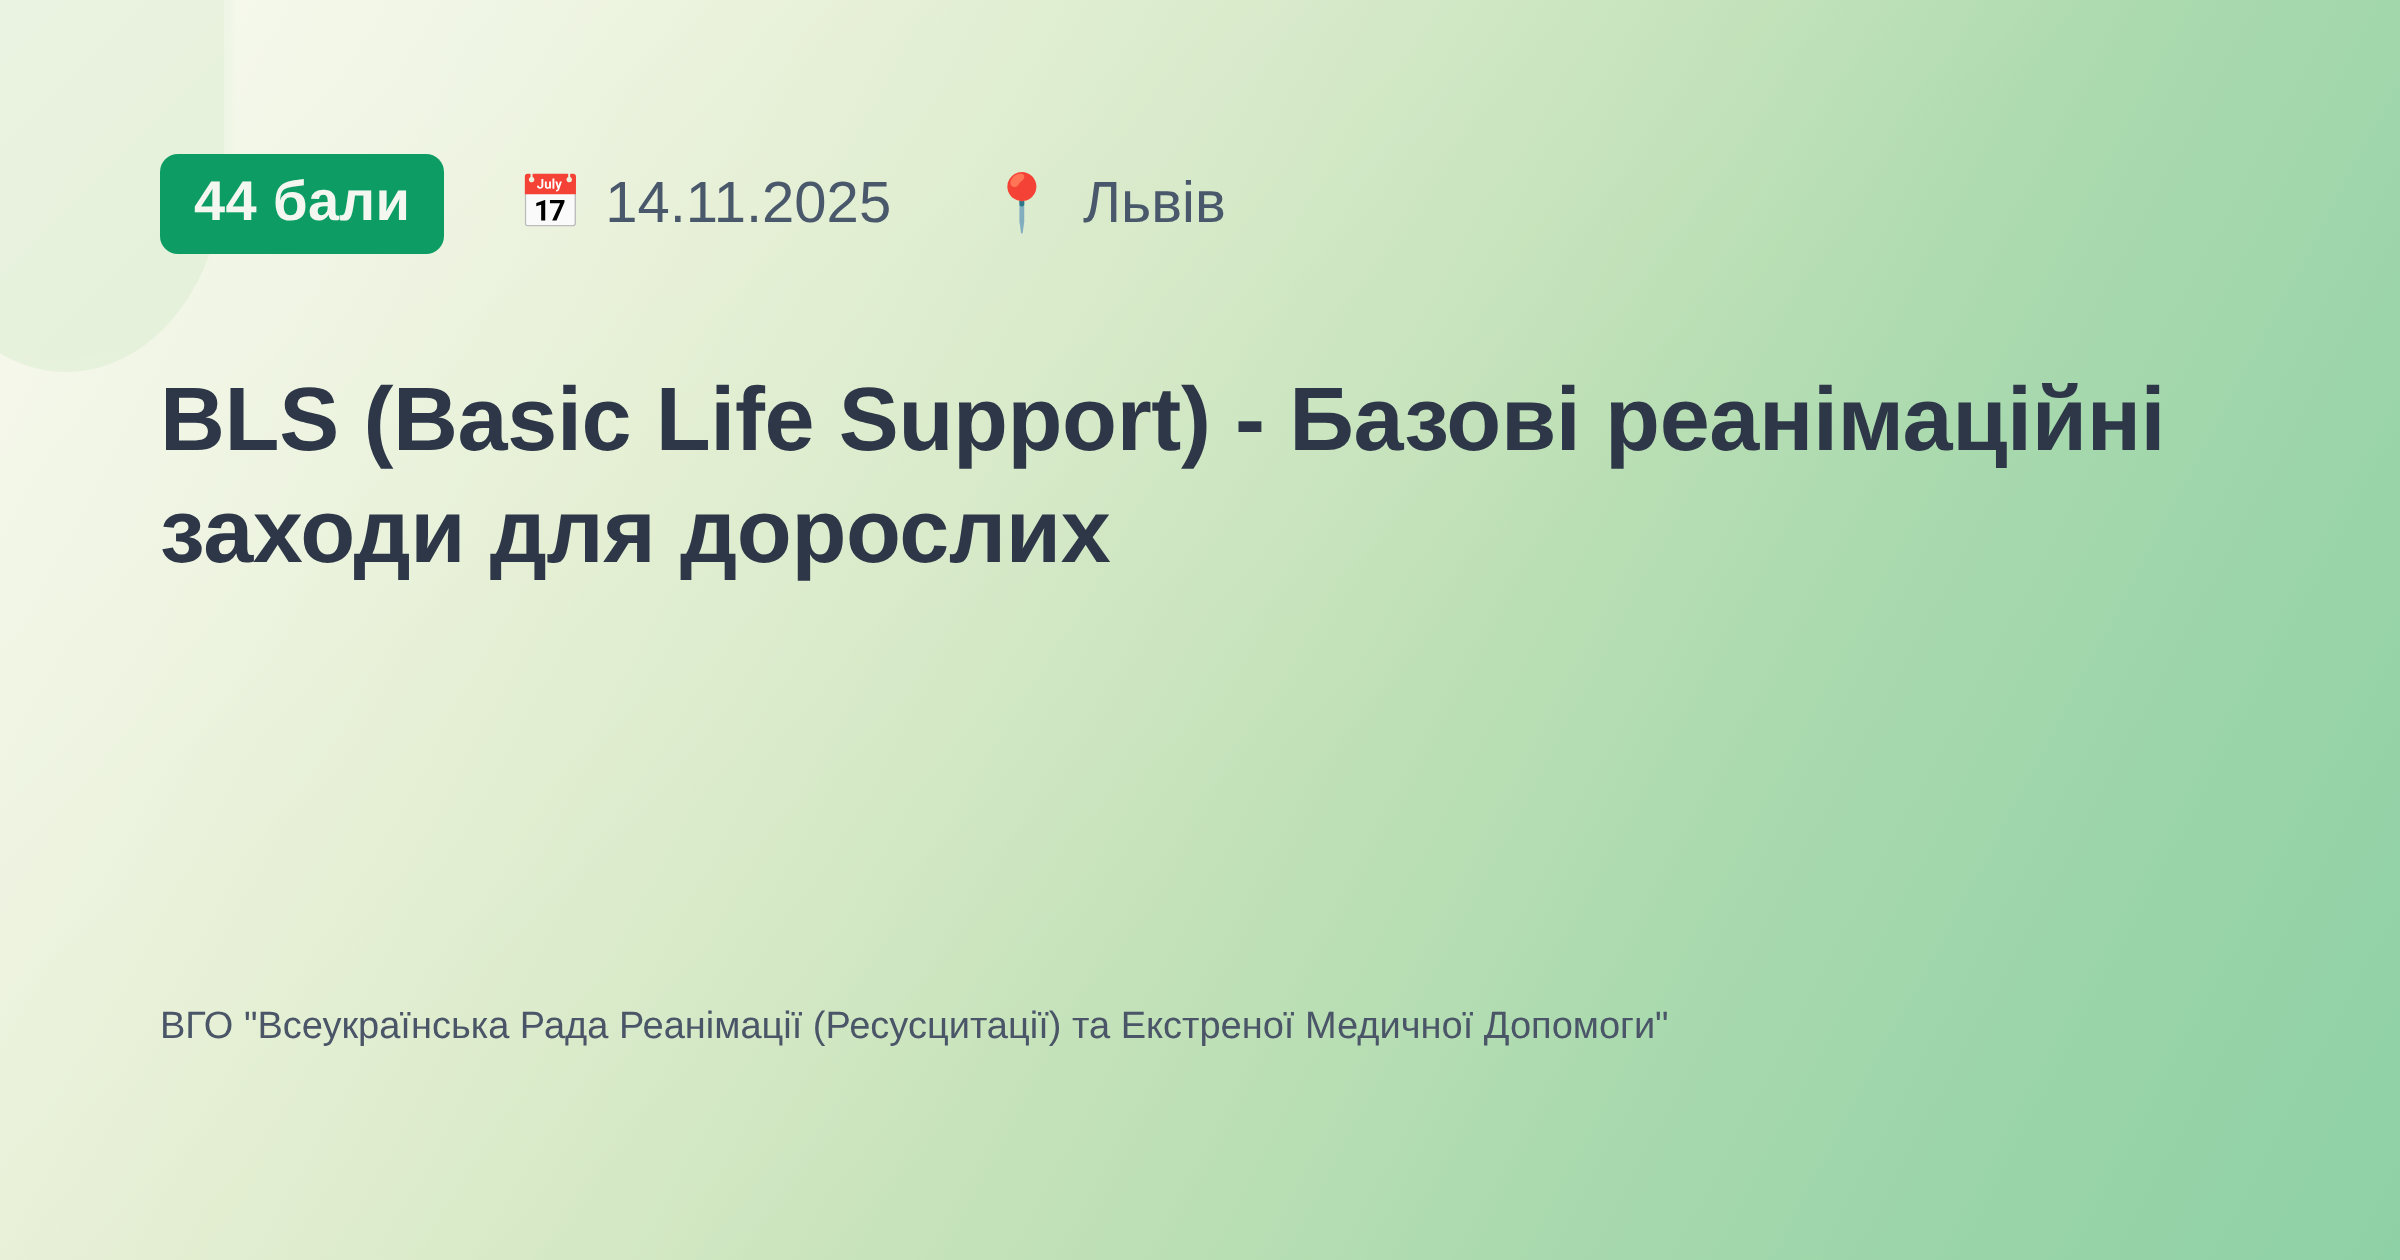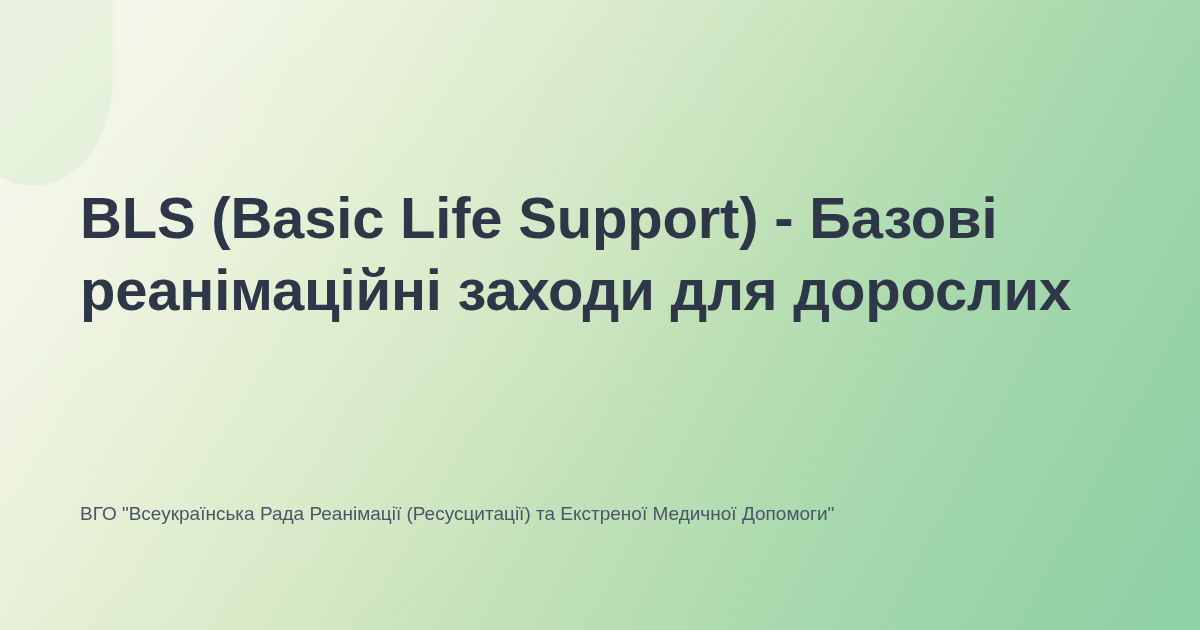--- a/index.html
+++ b/index.html
@@ -118,21 +118,21 @@
 
   .emoji-pin { font-size: 28px; margin-right: 13px; }
 
   
   .title {
     position: absolute;
     left: 80px;
     top: 182px;
     width: 1010px;
     color: #2d3748;
-    font-size: 58px;
+    font-size: 45px;
     font-weight: 700;
     line-height: 1.24;
     letter-spacing: -0.2px;
   }
 
   
   .footer {
     position: absolute;
     left: 80px;
     top: 500px;
@@ -145,18 +145,33 @@
 </style>
 </head>
 <body>
 
 <div class="card">
 
   <div class="blob-soft"></div>
   <div class="blob"></div>
   <div class="sheen"></div>
 
+  <div class="meta-row">
+
+    <span class="badge">44 бали</span>
+
+    <span class="meta-item meta-date">
+      <span class="emoji">📅</span>
+      <span>14.11.2025</span>
+    </span>
+
+    <span class="meta-item meta-place">
+      <span class="emoji emoji-pin">📍</span>
+      <span>Львів</span>
+    </span>
+
+  </div>
 
   <h1 class="title">BLS (Basic Life Support) - Базові реанімаційні заходи для дорослих</h1>
 
   <div class="footer">ВГО "Всеукраїнська Рада Реанімації (Ресусцитації) та Екстреної Медичної Допомоги"</div>
 
 </div>
 
 </body></html>

